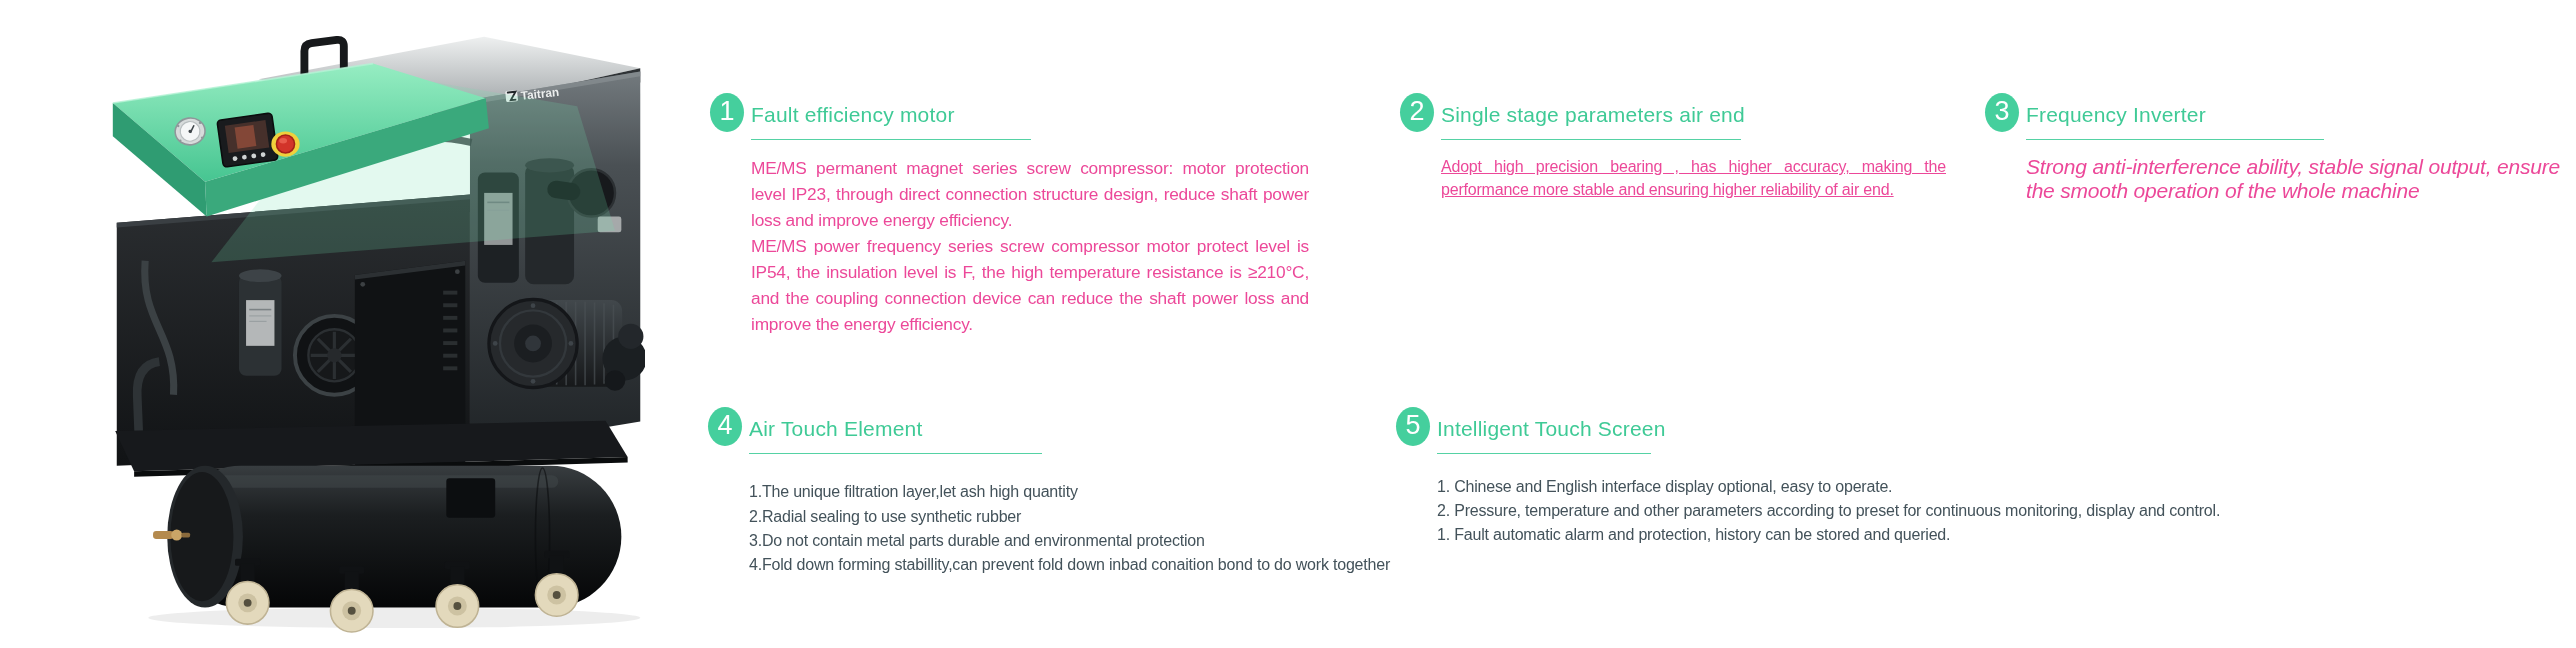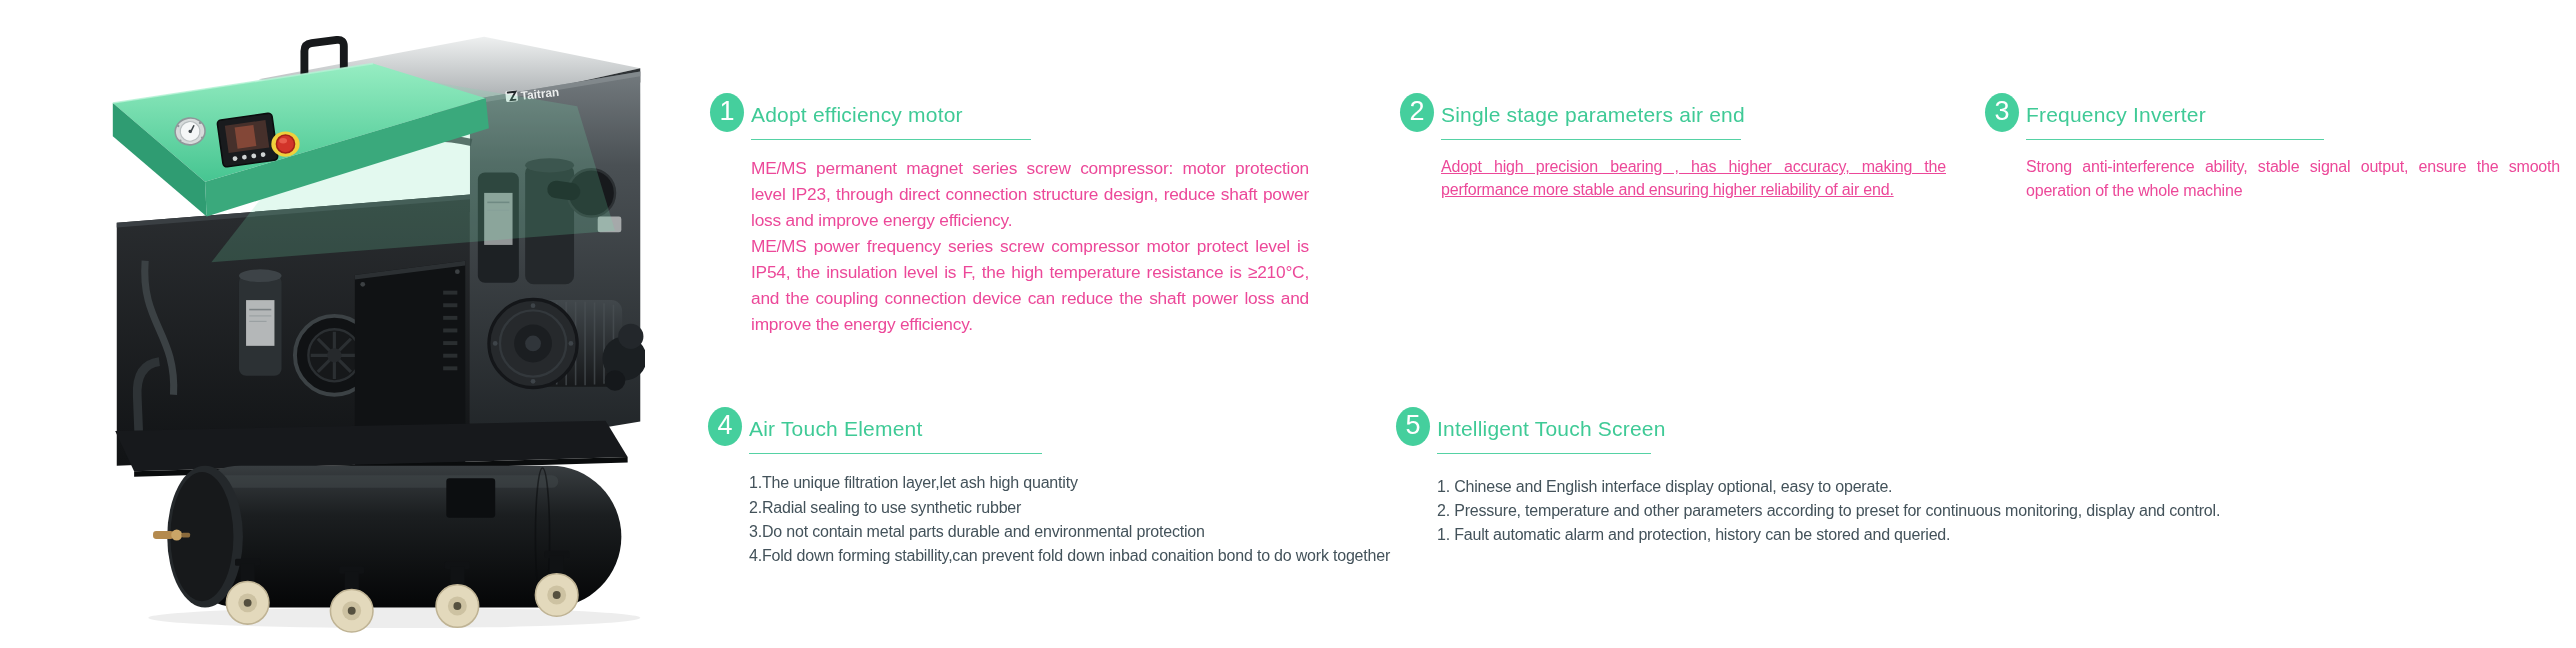--- a/index.html
+++ b/index.html
@@ -16,25 +16,25 @@
   .badge{position:absolute;left:0;top:1.6px;width:34px;height:39px;border-radius:50%;
          background:#45cf9d;color:#ffffff;display:flex;align-items:center;justify-content:center;
          font-size:27px;font-weight:400;line-height:1;padding-bottom:1.6px;box-sizing:border-box;}
   .content{margin-left:41px;padding-top:9.5px;}
   .title{margin:0;font-size:21px;font-weight:400;color:#3fca96;letter-spacing:0.2px;line-height:27px;}
   .rule{height:1.6px;background:#55d2a4;margin-top:11px;}
   .body{margin-top:15px;color:#ec4899;}
   .body p{margin:0;text-align:justify;letter-spacing:-0.2px;}
   .f1 .rule{width:280px}  .f1 .body{width:558px;font-size:17.3px;line-height:26px;}
   .f2 .rule{width:300px}  .f2 .body{width:505px;font-size:16px;line-height:23px;text-decoration:underline;}
-  .f3 .rule{width:298px}  .f3 .body{width:534px;font-size:16px;line-height:24px;}
+  .f3 .rule{width:298px}  .f3 .body{width:534px;font-size:21px;line-height:24px;font-style:italic;}
   .f4 .rule{width:293px}  .f5 .rule{width:214px}
   .list{color:#43525a;font-size:16px;line-height:24.4px;letter-spacing:-0.2px;}
   .list div{white-space:nowrap;}
-  .f4 .list{margin-top:17px;}
+  .f4 .list{margin-top:26px;}
   .f5 .list{margin-top:20.5px;}
   .f1{left:710px;top:91px;}
   .f2{left:1400px;top:91px;}
   .f3{left:1985px;top:91px;}
   .f4{left:708px;top:405px;}
   .f5{left:1396px;top:405px;}
 </style>
 </head>
 <body>
 
@@ -248,21 +248,21 @@
         <circle r="27" fill="#e3d9bc" stroke="#bfb394" stroke-width="2"></circle>
         <circle r="12" fill="#cdc2a2"></circle>
           <circle r="5" fill="#55503f"></circle>
       </g>
     </svg>
   </figure>
 
   <section class="feature f1">
     <div class="badge">1</div>
     <div class="content">
-      <h3 class="title">Adopt efficiency motor</h3>
+      <h3 class="title">Fault efficiency motor</h3>
       <div class="rule"></div>
       <div class="body">
         <p>ME/MS permanent magnet series screw compressor: motor protection level IP23, through direct connection structure design, reduce shaft power loss and improve energy efficiency.</p>
         <p>ME/MS power frequency series screw compressor motor protect level is IP54, the insulation level is F, the high temperature resistance is ≥210°C, and the coupling connection device can reduce the shaft power loss and improve the energy efficiency.</p>
       </div>
     </div>
   </section>
 
   <section class="feature f2">
     <div class="badge">2</div>

